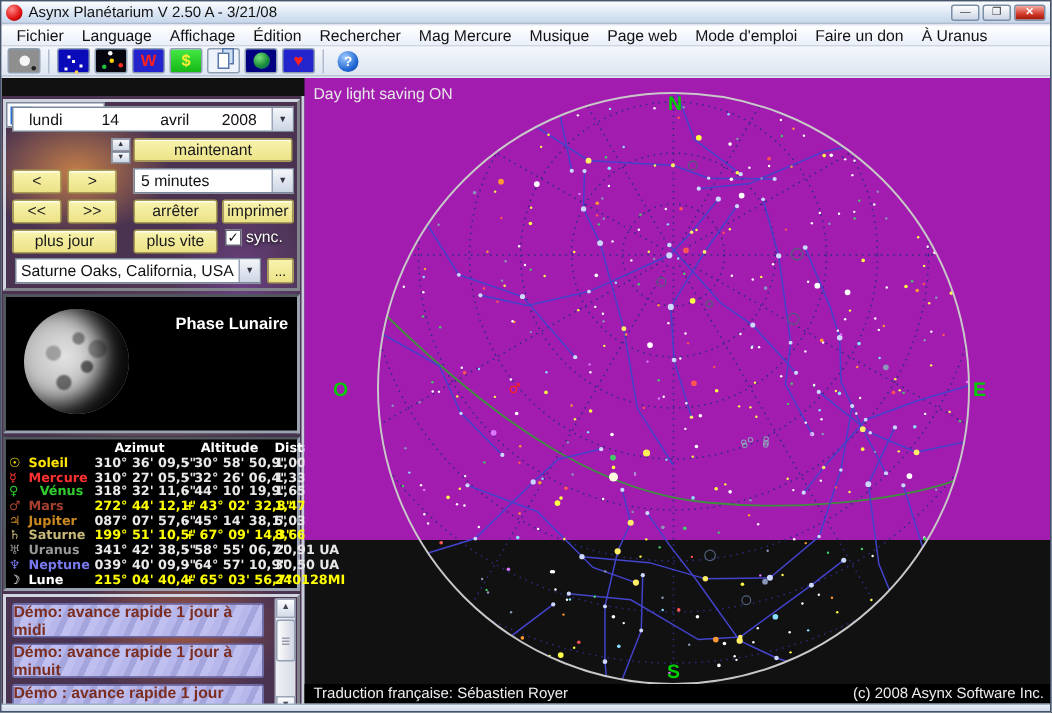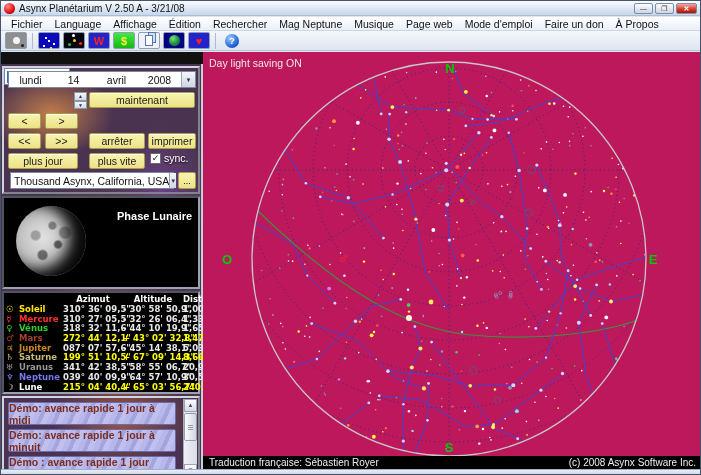--- a/index.html
+++ b/index.html
@@ -117,21 +117,21 @@
     color:#7b2d20;font-size:10.5px;font-weight:bold;display:flex;align-items:center;justify-content:center;
     background:repeating-linear-gradient(115deg,#b7b7ec 0 5px,#a5a5de 5px 9px,#c0c0f0 9px 14px);}
   .scrollbar{position:absolute;right:1px;top:1px;width:14px;height:78px;background:linear-gradient(90deg,#eef0f5,#d8dce6);border-left:1px solid #aab;}
   .sbtn{position:absolute;left:0;width:13px;height:13px;background:linear-gradient(#fbfcfe,#d4dbe8);
     border:1px solid #9aa6b8;font-size:6px;line-height:11px;text-align:center;color:#445;}
   .sthumb{position:absolute;left:0;top:14px;width:13px;height:28px;background:linear-gradient(90deg,#fdfdfd,#cfd5e2);
     border:1px solid #93a0b4;border-radius:2px;}
   .sthumb::after{content:"";position:absolute;left:3px;right:3px;top:11px;height:1px;background:#99a;box-shadow:0 2px 0 #99a,0 4px 0 #99a;}
 
   
-  .skycol{position:absolute;left:202px;top:0;width:499px;height:417px;background:#be185d;}
+  .skycol{position:absolute;left:202px;top:0;width:499px;height:308px;background:#a21caf;}
   .sky{position:absolute;left:0;top:0;width:499px;height:404px;overflow:hidden;}
   .dst-label{position:absolute;left:6px;top:5px;color:#e8e8e8;font-size:10.5px;z-index:5;}
   .statusbar{position:absolute;left:0;top:404px;width:499px;height:13px;background:#000;color:#eee;
     font-size:10px;display:flex;align-items:center;padding:0 6px;}
   .status-right{margin-left:auto;}
 
   
   .bottomframe{position:absolute;left:0;top:468px;width:100%;height:7px;
     background:linear-gradient(#e9eef6,#c2cfe2);border-top:1px solid #9fb0c6;}
 </style>
@@ -149,26 +149,26 @@
       <span class="wbtn close">✕</span>
     </span>
   </div>
 
   <div class="menubar">
     <span class="menu-item">Fichier</span>
     <span class="menu-item">Language</span>
     <span class="menu-item">Affichage</span>
     <span class="menu-item">Édition</span>
     <span class="menu-item">Rechercher</span>
-    <span class="menu-item">Mag Neptune</span>
+    <span class="menu-item">Mag Mercure</span>
     <span class="menu-item">Musique</span>
     <span class="menu-item">Page web</span>
     <span class="menu-item">Mode d'emploi</span>
     <span class="menu-item">Faire un don</span>
-    <span class="menu-item">À Propos</span>
+    <span class="menu-item">À Uranus</span>
   </div>
 
   <div class="toolbar">
     <span class="tico img">
         <span class="dot"></span>
       </span>
     <span class="tsep"></span>
     <span class="tico constel">
         <span class="dot"></span>
       </span>
@@ -208,35 +208,39 @@
           <span>:09:53</span>
         </div>
         <span class="spinner">
           <span class="spinbtn">▲</span>
           <span class="spinbtn">▼</span>
         </span>
         <div class="ybtn" style="left:85px;top:24px;width:106px;">maintenant</div>
 
         <div class="ybtn" style="left:4px;top:45px;width:33px;">&lt;</div>
         <div class="ybtn" style="left:41px;top:45px;width:33px;">&gt;</div>
+        <div class="combo" style="left:85px;top:44px;width:107px;">
+          <span style="padding-left:4px;">5 minutes</span>
+          <span class="arrowbox">▼</span>
+        </div>
 
         <div class="ybtn" style="left:4px;top:65px;width:33px;">&lt;&lt;</div>
         <div class="ybtn" style="left:41px;top:65px;width:33px;">&gt;&gt;</div>
         <div class="ybtn" style="left:85px;top:65px;width:56px;">arrêter</div>
         <div class="ybtn" style="left:144px;top:65px;width:48px;">imprimer</div>
 
         <div class="ybtn" style="left:4px;top:85px;width:70px;">plus jour</div>
         <div class="ybtn" style="left:85px;top:85px;width:56px;">plus vite</div>
         <span class="chkrow">
           <span class="chk">✓</span>
           <span class="chklabel">sync.</span>
         </span>
 
         <div class="combo" style="left:6px;top:104px;width:164px;">
-          <span style="padding-left:3px;white-space:nowrap;">Thousand Asynx, California, USA</span>
+          <span style="padding-left:3px;white-space:nowrap;">Saturne Oaks, California, USA</span>
           <span class="arrowbox">▼</span>
         </div>
         <div class="morebtn">...</div>
       </div>
 
       <div class="card dark moonpanel">
         <div class="moonimg"></div>
         <div class="moonlabel">Phase Lunaire</div>
       </div>
 
@@ -255,21 +259,21 @@
         </div>
         <div class="prow">
           <span style="color: rgb(255, 48, 48);">☿</span>
           <span style="color: rgb(255, 48, 48);">Mercure</span>
           <span class="num" style="color: rgb(232, 232, 232);">310° 27' 05,5"</span>
           <span class="num" style="color: rgb(232, 232, 232);">- 32° 26' 06,4"</span>
           <span class="dist" style="color: rgb(232, 232, 232);">1,337 UA</span>
         </div>
         <div class="prow">
           <span style="color: rgb(48, 204, 48);">♀</span>
-          <span style="color: rgb(48, 204, 48);">Vénus</span>
+          <span style="color: rgb(48, 204, 48); text-align: center;">Vénus</span>
           <span class="num" style="color: rgb(232, 232, 232);">318° 32' 11,6"</span>
           <span class="num" style="color: rgb(232, 232, 232);">- 44° 10' 19,9"</span>
           <span class="dist" style="color: rgb(232, 232, 232);">1,653 UA</span>
         </div>
         <div class="prow">
           <span style="color: rgb(168, 64, 48);">♂</span>
           <span style="color: rgb(168, 64, 48);">Mars</span>
           <span class="num" style="color: rgb(255, 255, 0);">272° 44' 12,1"</span>
           <span class="num" style="color: rgb(255, 255, 0);">+ 43° 02' 32,8"</span>
           <span class="dist" style="color: rgb(255, 255, 0);">1,477 UA</span>

